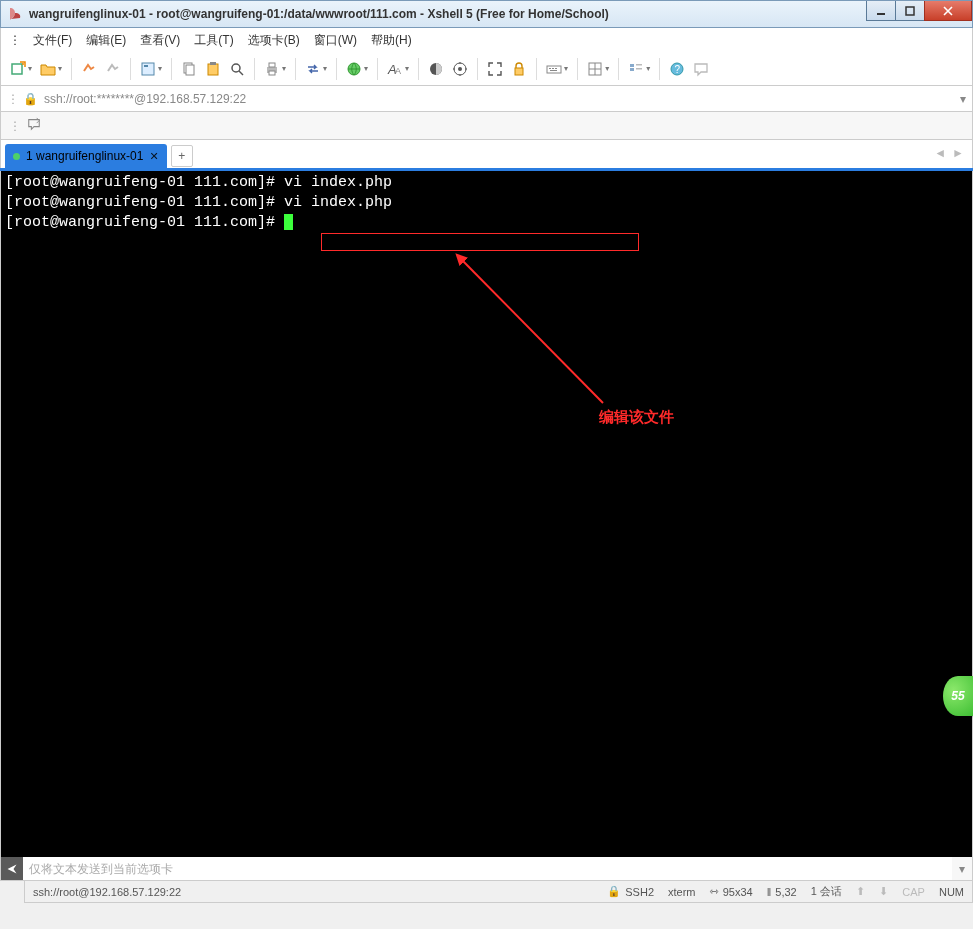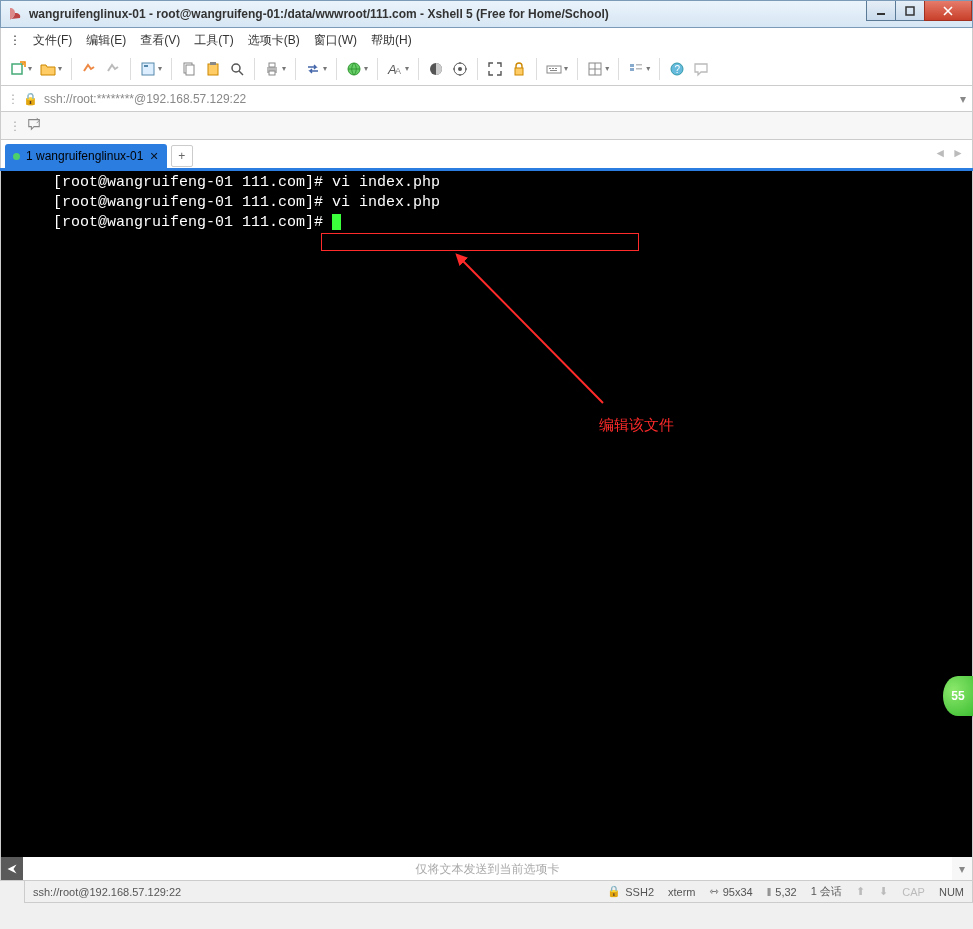--- a/index.html
+++ b/index.html
@@ -135,21 +135,21 @@
   color:#fff;
   font-family:"Consolas","Courier New",monospace;
   font-size:15px;
   line-height:20px;
   padding:2px 4px;
   height:686px;
   border-left:1px solid #ccc;border-right:1px solid #ccc;
   position:relative;
   overflow:hidden;
 }
-.terminal .line{white-space:pre;margin-left:48px;}
+.terminal .line{white-space:pre;}
 .hlbox{
   position:absolute;
   border:1px solid #ff2a2a;
   pointer-events:none;
 }
 .annot{
   position:absolute;
   color:#ff2a2a;
   font-family:"Microsoft YaHei",sans-serif;
   font-size:15px;
@@ -162,21 +162,21 @@
   height:24px;
   border:1px solid #ccc;border-top:none;
   display:flex;align-items:center;background:#f7f7f7;
 }
 .sendbar .send-icon{
   width:22px;height:100%;background:#5a5a5a;color:#fff;
   display:flex;align-items:center;justify-content:center;font-size:10px;
 }
 .sendbar input{
   flex:1;border:none;background:#fff;height:100%;padding:8px 6px;
-  font-size:12px;font-family:inherit;color:#3b82f6;text-align:center;
+  font-size:12px;font-family:inherit;color:#3b82f6;
 }
 .sendbar input::placeholder{color:#aaa;}
 .sendbar .dd{width:20px;text-align:center;color:#888;}
 
 
 .statusbar{
   height:22px;
   background:#f0f0f0;
   border:1px solid #ccc;border-top:none;
   display:flex;align-items:center;
@@ -192,20 +192,21 @@
 
 .badge55{
   position:absolute;
   right:0;top:676px;
   width:30px;height:40px;
   background:radial-gradient(circle at 35% 35%, #8be86b, #3fbf34);
   border-radius:50% 0 0 50%;
   color:#fff;display:flex;align-items:center;justify-content:center;
   font-size:12px;font-weight:bold;
   box-shadow:0 1px 2px rgba(0,0,0,.3);
+  font-style:italic;
 }
 </style>
 </head>
 <body>
 
 <div class="titlebar">
   <span class="app-icon">
     <svg viewBox="0 0 16 16">
         <path fill="#d88" d="M3 2c3 0 5 2 5 5 0 2-1 4-3 5l-2 2V2z"></path>
         <path fill="#b44" d="M8 7c0 3-2 5-4 6l9-1c1-3-1-5-5-5z"></path>
@@ -424,21 +425,21 @@
 
   <div class="hlbox" style="left:320px;top:62px;width:318px;height:18px;"></div>
   <svg class="arrow" style="left:452px;top:80px;width:160px;height:160px;" viewBox="0 0 160 160">
     <defs>
         <marker id="ah" markerWidth="10" markerHeight="10" refX="2" refY="3" orient="auto">
           <path d="M0 0 L6 3 L0 6 z" fill="#ff2a2a"></path>
         </marker>
       </defs>
     <line x1="150" y1="152" x2="8" y2="8" stroke="#ff2a2a" stroke-width="2" marker-end="url(#ah)"></line>
   </svg>
-  <div class="annot" style="left:598px;top:244px;">编辑该文件</div>
+  <div class="annot" style="left:598px;top:236px;font-weight:bold;">编辑该文件</div>
 </div>
 
 <div class="sendbar">
   <div class="send-icon">
     <svg width="12" height="12" viewBox="0 0 16 16">
         <path d="M2 8l12-6-4 6 4 6z" fill="#fff"></path>
       </svg>
   </div>
   <input type="text" placeholder="仅将文本发送到当前选项卡" style="">
   <div class="dd">▾</div>

